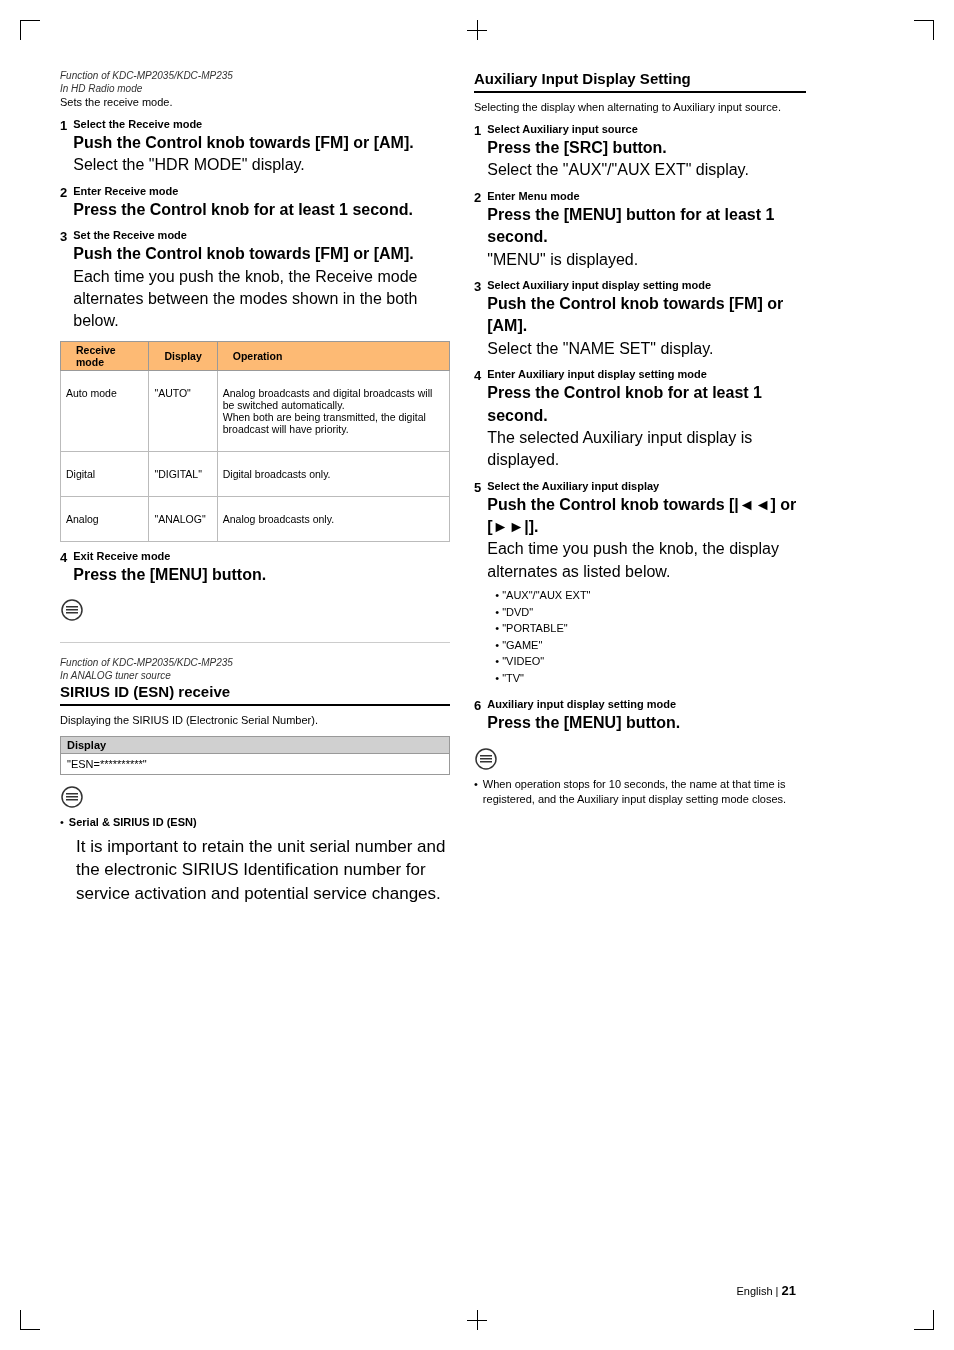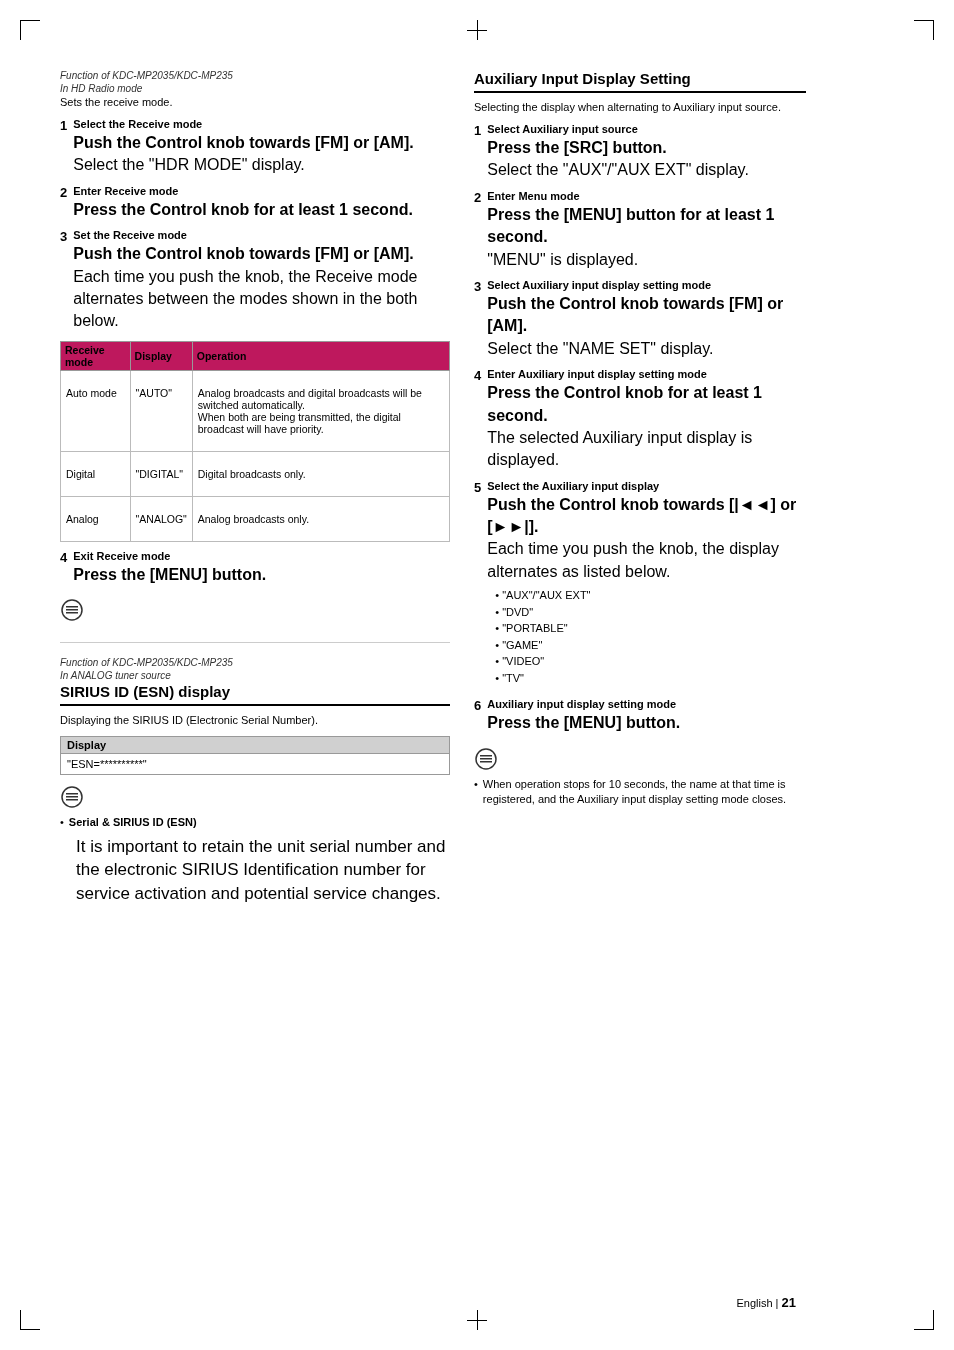--- a/index.html
+++ b/index.html
@@ -146,23 +146,23 @@
     }
 
     
     .data-table {
       width: 100%;
       border-collapse: collapse;
       margin: 8px 0;
       font-size: 10.5px;
     }
     .data-table th {
-      background: #be185d;
+      background: #fdba74;
       border: 1px solid #999;
-      padding: 2px 4px;
+      padding: 2px 15px;
       text-align: left;
       font-weight: bold;
     }
     .data-table td {
       border: 1px solid #bbb;
       padding: 16px 5px;
       vertical-align: top;
     }
     .data-table tr:first-child td {
       border-top: 1px solid #999;
@@ -196,21 +196,21 @@
       font-size: 11px;
       line-height: 1.5;
     }
     .display-list li::before {
       content: '• ';
     }
 
     
     .footer {
       position: absolute;
-      bottom: 40px;
+      bottom: 52px;
       right: 70px;
       font-size: 11px;
     }
     .footer-number {
       font-weight: bold;
       font-size: 13px;
     }
 
     
     .section-divider {
@@ -346,21 +346,21 @@
         </svg>
       </div>
 
       
 
       <hr class="section-divider">
 
       
       <div class="section-function">Function of KDC-MP2035/KDC-MP235</div>
       <div class="section-function">In ANALOG tuner source</div>
-      <div class="section-title">SIRIUS ID (ESN) display</div>
+      <div class="section-title">SIRIUS ID (ESN) receive</div>
       <div class="section-intro">Displaying the SIRIUS ID (Electronic Serial Number).</div>
 
       
       <div class="display-table-box">
         <div class="display-table-header">Display</div>
         <div class="display-table-cell">"ESN=**********"</div>
       </div>
 
       
       <div class="icon-block">

